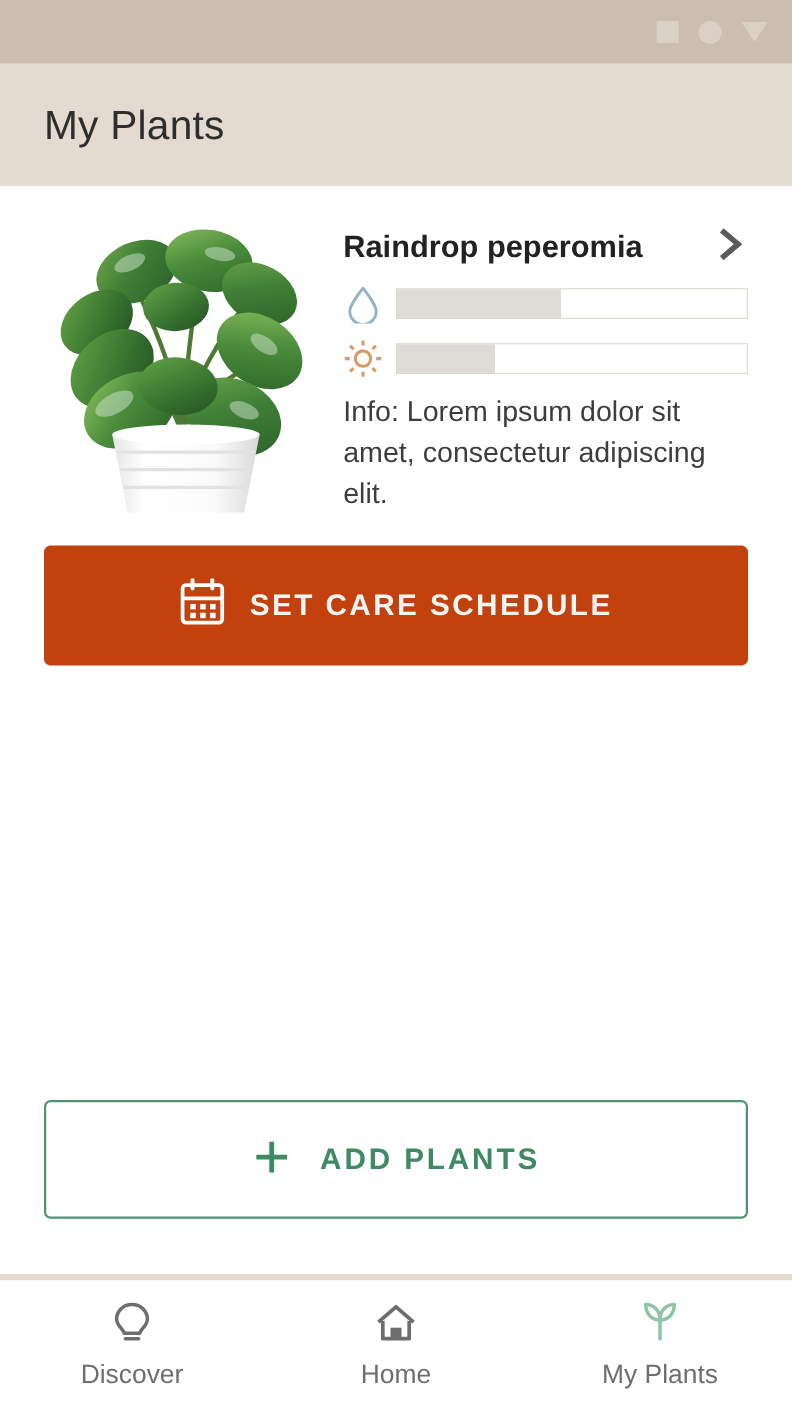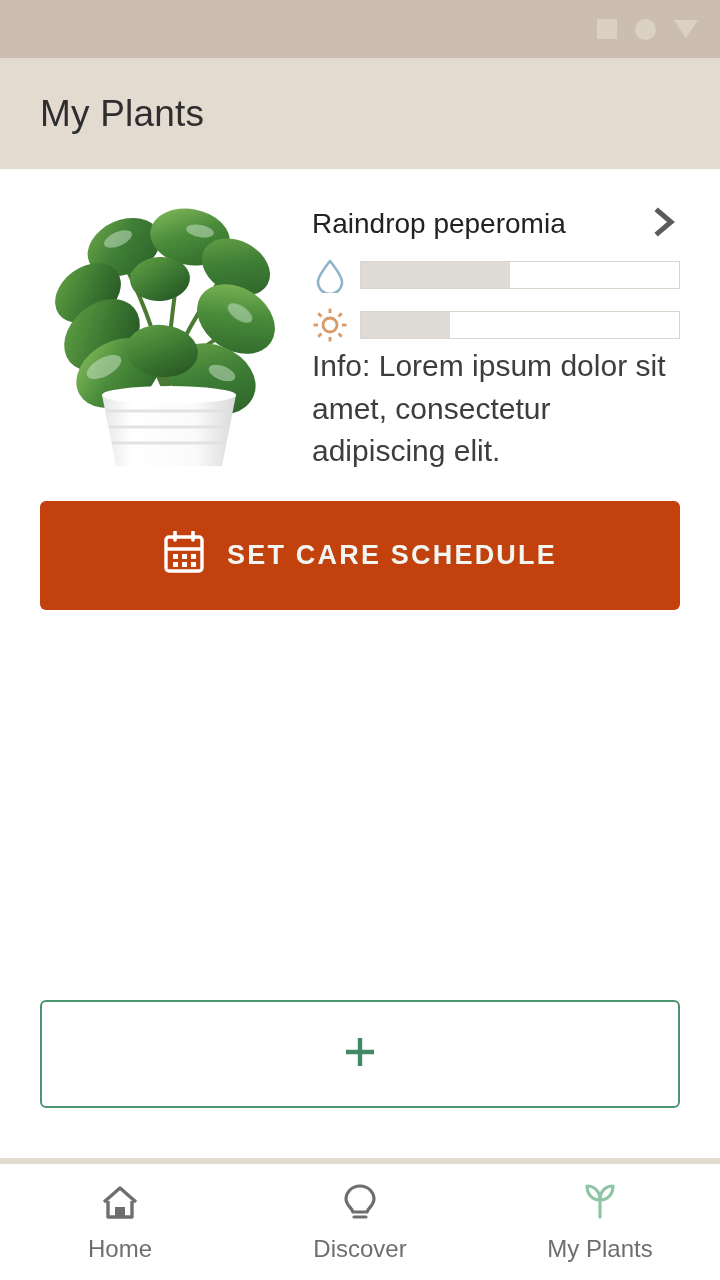--- a/index.html
+++ b/index.html
@@ -72,21 +72,21 @@
   .plant-info {
     flex: 1 1 auto;
     padding-top: 22px;
     min-width: 0;
   }
   .plant-name-row {
     display: flex; align-items: center; justify-content: space-between;
     gap: 10px;
   }
   .plant-name {
-    font-size: 28px; font-weight: normal; color: #222222;
+    font-size: 28px; font-weight: bold; color: #222222;
     white-space: nowrap;
   }
   .chevron-icon { display: block; }
 
   .meter-row {
     display: flex; align-items: center; gap: 12px;
     margin-top: 14px;
   }
   .meter-icon { width: 36px; height: 36px; flex: 0 0 36px; }
   .meter-track {
@@ -94,22 +94,22 @@
     background: #ffffff;
     border: 1px solid #ddd6cd;
     position: relative;
   }
   .meter-fill {
     position: absolute; left: 0; top: 0; bottom: 0;
     background: #dedad5;
   }
 
   .plant-desc {
-    margin-top: 2px;
-    font-size: 30px;
+    margin-top: 12px;
+    font-size: 26px;
     line-height: 1.42;
     color: #3d3d3d;
   }
 
   
   .care-button {
     margin: 28px 40px 0 40px;
     height: 109px;
     background: #c2410c;
     border-radius: 6px;
@@ -315,48 +315,49 @@
     </div>
 
     <div class="spacer"></div>
 
     <div class="add-button">
       <span>
         <svg width="36" height="36" viewBox="0 0 36 36">
           <path d="M18 4 L18 32 M4 18 L32 18" stroke="#3f8a64" stroke-width="4.4" stroke-linecap="butt"></path>
         </svg>
       </span>
+      <span class="add-button-label">ADD PLANTS</span>
     </div>
   </div>
 
   <div class="nav-divider"></div>
 
   <div class="bottom-nav">
+
+    <div class="nav-item">
+      <span>
+        <svg width="44" height="44" viewBox="0 0 44 44">
+          <path d="M22 5 C 13 5, 8 12, 8 18 C 8 24, 14 27, 15 31 L29 31 C 30 27, 36 24, 36 18 C 36 12, 31 5, 22 5 Z" fill="none" stroke="#6e6e6e" stroke-width="3.2" stroke-linejoin="round"></path>
+          <path d="M16 36 L28 36" stroke="#6e6e6e" stroke-width="3.2" stroke-linecap="round"></path>
+        </svg>
+      </span>
+      <span class="nav-label">Discover</span>
+    </div>
 
     <div class="nav-item">
       <span>
         <svg width="44" height="44" viewBox="0 0 44 44">
           <path d="M6 21 L22 7 L38 21" fill="none" stroke="#6e6e6e" stroke-width="3.4" stroke-linejoin="round"></path>
           <path d="M10 20 L10 36 L34 36 L34 20" fill="none" stroke="#6e6e6e" stroke-width="3.4" stroke-linejoin="round"></path>
           <rect x="17" y="26" width="10" height="10" fill="#6e6e6e"></rect>
         </svg>
       </span>
       <span class="nav-label">Home</span>
     </div>
 
-    <div class="nav-item">
-      <span>
-        <svg width="44" height="44" viewBox="0 0 44 44">
-          <path d="M22 5 C 13 5, 8 12, 8 18 C 8 24, 14 27, 15 31 L29 31 C 30 27, 36 24, 36 18 C 36 12, 31 5, 22 5 Z" fill="none" stroke="#6e6e6e" stroke-width="3.2" stroke-linejoin="round"></path>
-          <path d="M16 36 L28 36" stroke="#6e6e6e" stroke-width="3.2" stroke-linecap="round"></path>
-        </svg>
-      </span>
-      <span class="nav-label">Discover</span>
-    </div>
-
     <div class="nav-item active">
       <span>
         <svg width="44" height="44" viewBox="0 0 44 44">
           <path d="M22 36 L22 17" fill="none" stroke="#8fc4a6" stroke-width="3.2" stroke-linecap="round"></path>
           <path d="M22 19 C 22 10, 16 5, 9 5 C 9 13, 14 19, 22 19 Z" fill="none" stroke="#8fc4a6" stroke-width="3.2" stroke-linejoin="round"></path>
           <path d="M22 19 C 22 10, 28 5, 35 5 C 35 13, 30 19, 22 19 Z" fill="none" stroke="#8fc4a6" stroke-width="3.2" stroke-linejoin="round"></path>
         </svg>
       </span>
       <span class="nav-label">My Plants</span>
     </div>

